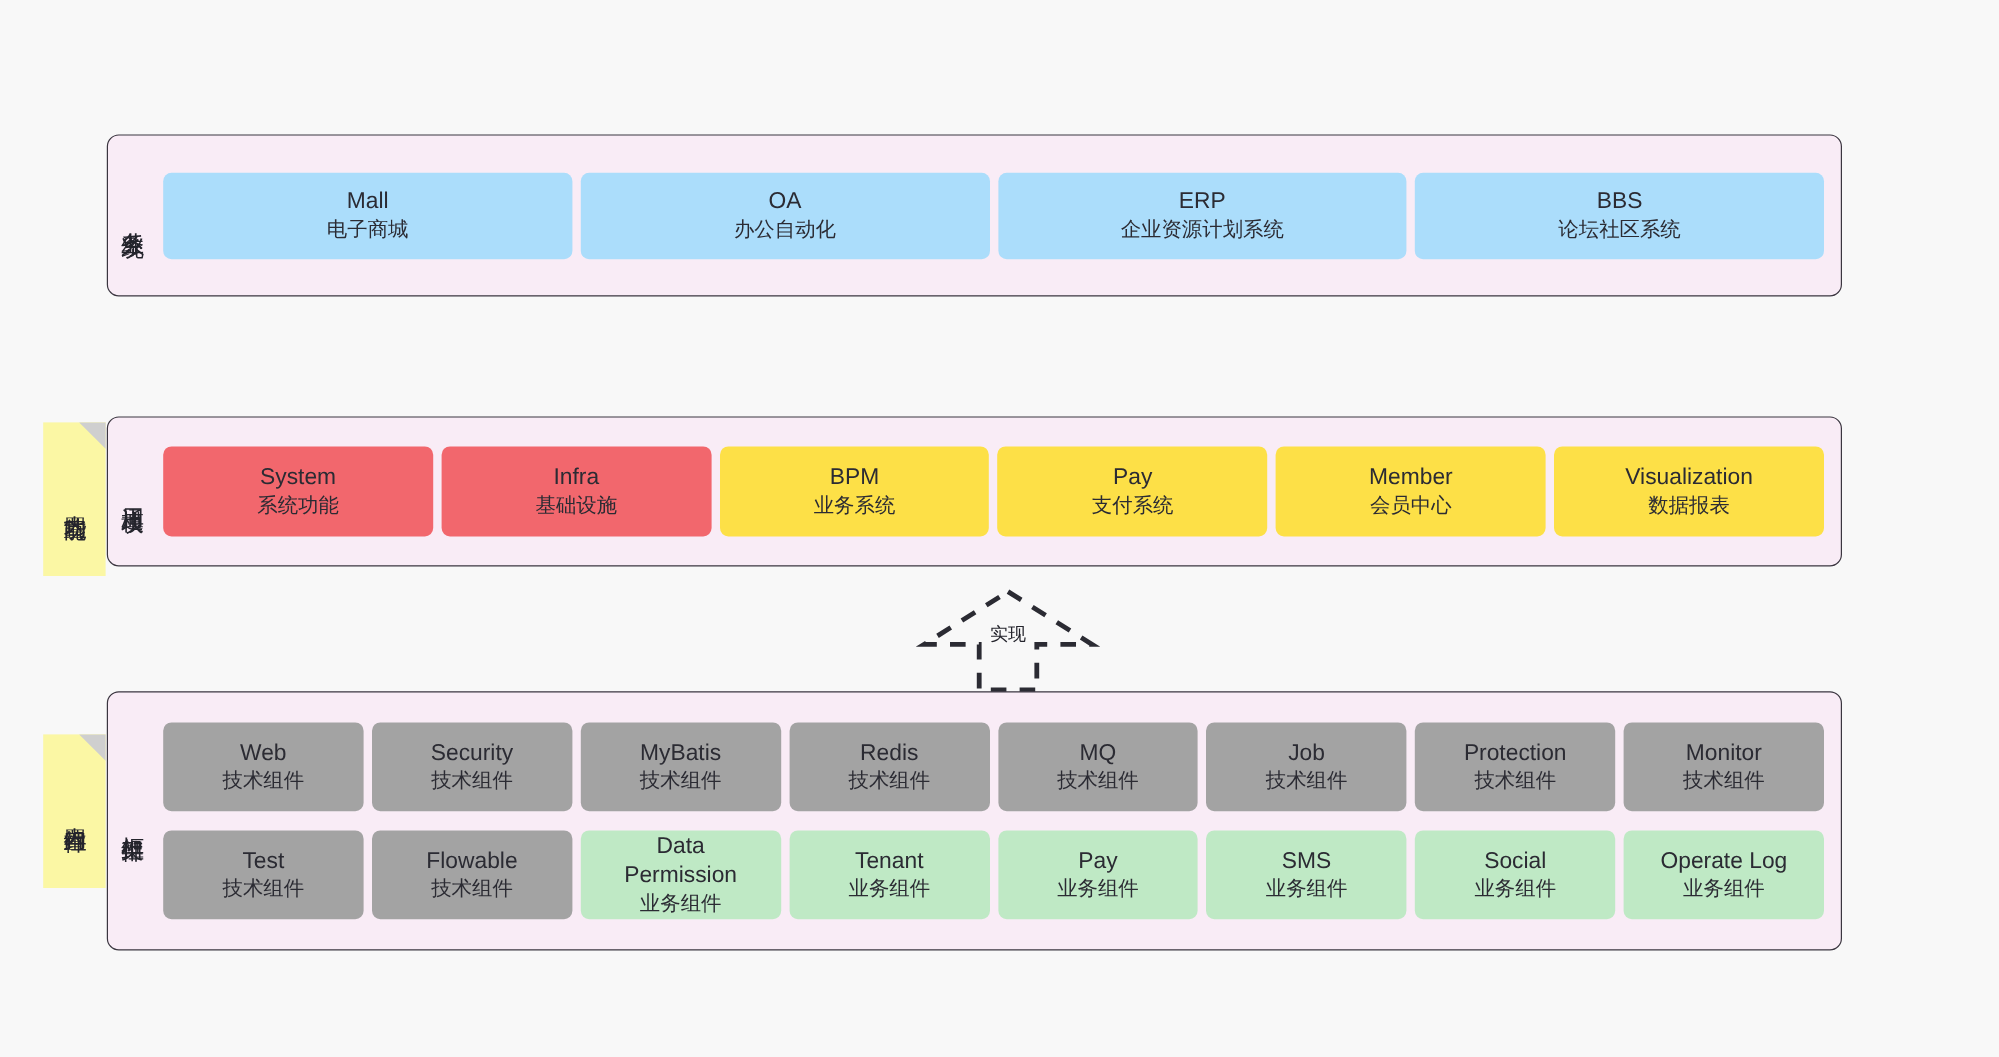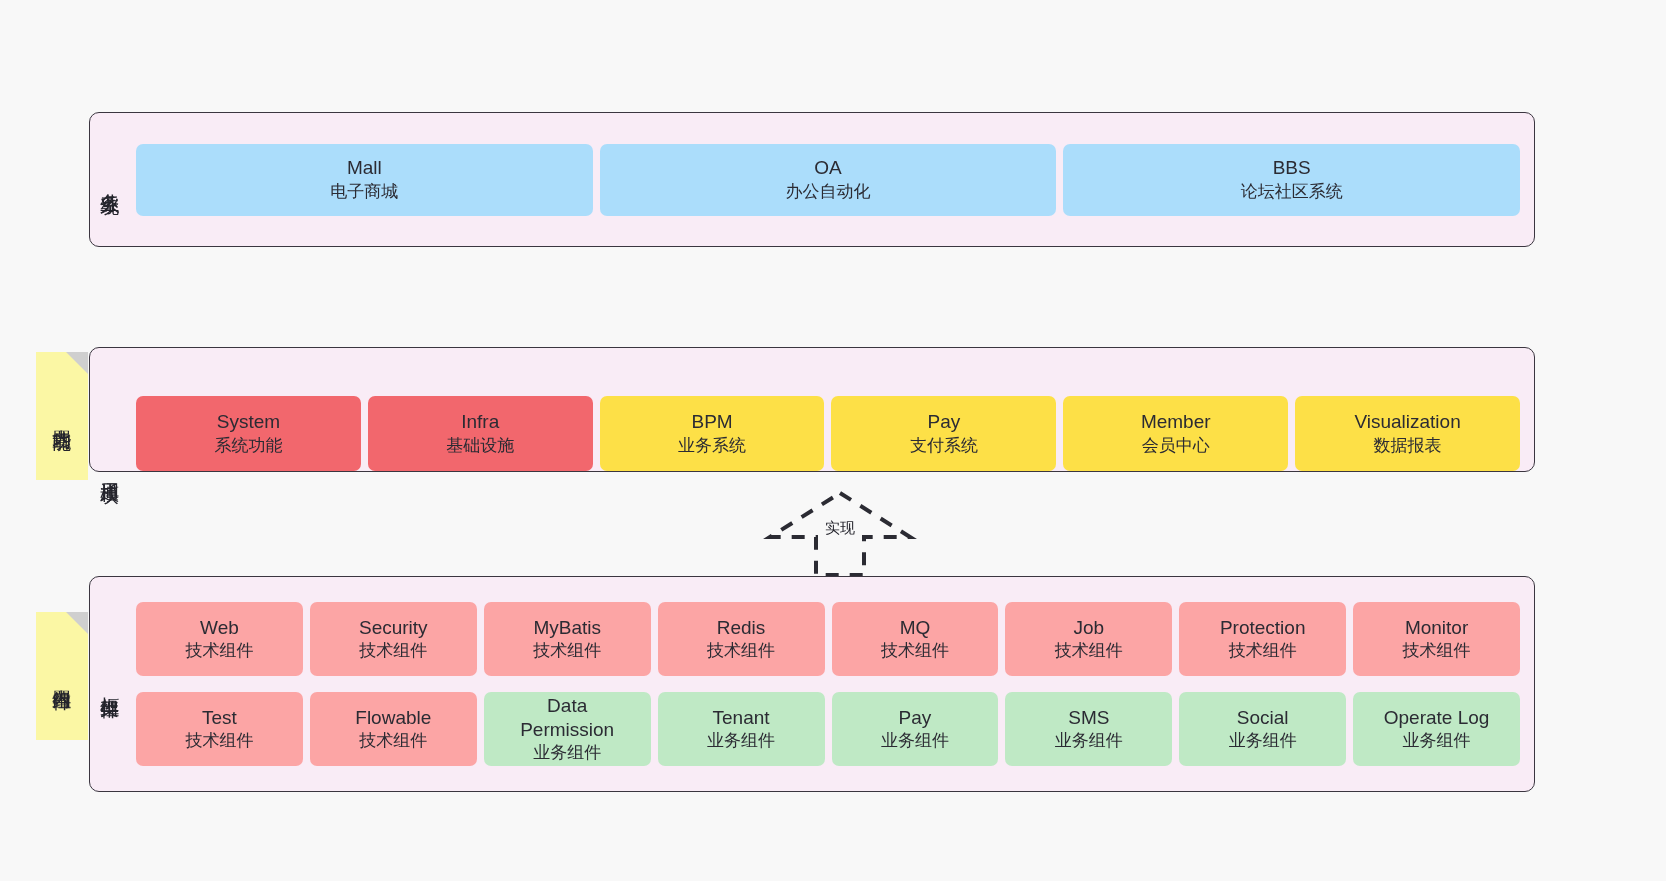--- a/index.html
+++ b/index.html
@@ -64,26 +64,26 @@
     padding:4px 6px;
   }
   .cell .t1{font-size:19px;}
   .cell .t2{font-size:17px;}
   .cell .t3{font-size:17px;}
 
   
   .c-blue        {background:#abddfb;}
   .c-red         {background:#f2676d;}
   .c-pink        {background:#fde047;}
-  .c-green       {background:#fca5a5;}
+  .c-green       {background:#a3a3a3;}
   .c-green-light {background:#bfe9c5;}
 
   
   #layer-business {left:89px;  top:112px; width:1446px; height:135px;}
-  #layer-common   {left:89px;  top:347px; width:1446px; height:125px;align-items:flex-end;}
+  #layer-common   {left:89px;  top:347px; width:1446px; height:125px;}
   #layer-frame    {left:89px;  top:576px; width:1446px; height:216px;}
 
   #layer-business .cell{height:72px;}
   #layer-common   .cell{height:75px;}
   #layer-frame    .cell{height:74px;}
 
   
   .sticky{
     position:absolute;
     width:52px;
@@ -140,20 +140,24 @@
       <div class="row">
         <div class="cell c-blue">
           <span class="t1">Mall</span>
           <span class="t2">电子商城</span>
         </div>
         <div class="cell c-blue">
           <span class="t1">OA</span>
           <span class="t2">办公自动化</span>
         </div>
         <div class="cell c-blue">
+          <span class="t1">ERP</span>
+          <span class="t2">企业资源计划系统</span>
+        </div>
+        <div class="cell c-blue">
           <span class="t1">BBS</span>
           <span class="t2">论坛社区系统</span>
         </div>
       </div>
     </div>
   </div>
 
 
   <div class="sticky" id="sticky-common">
     <span class="fold"></span>

